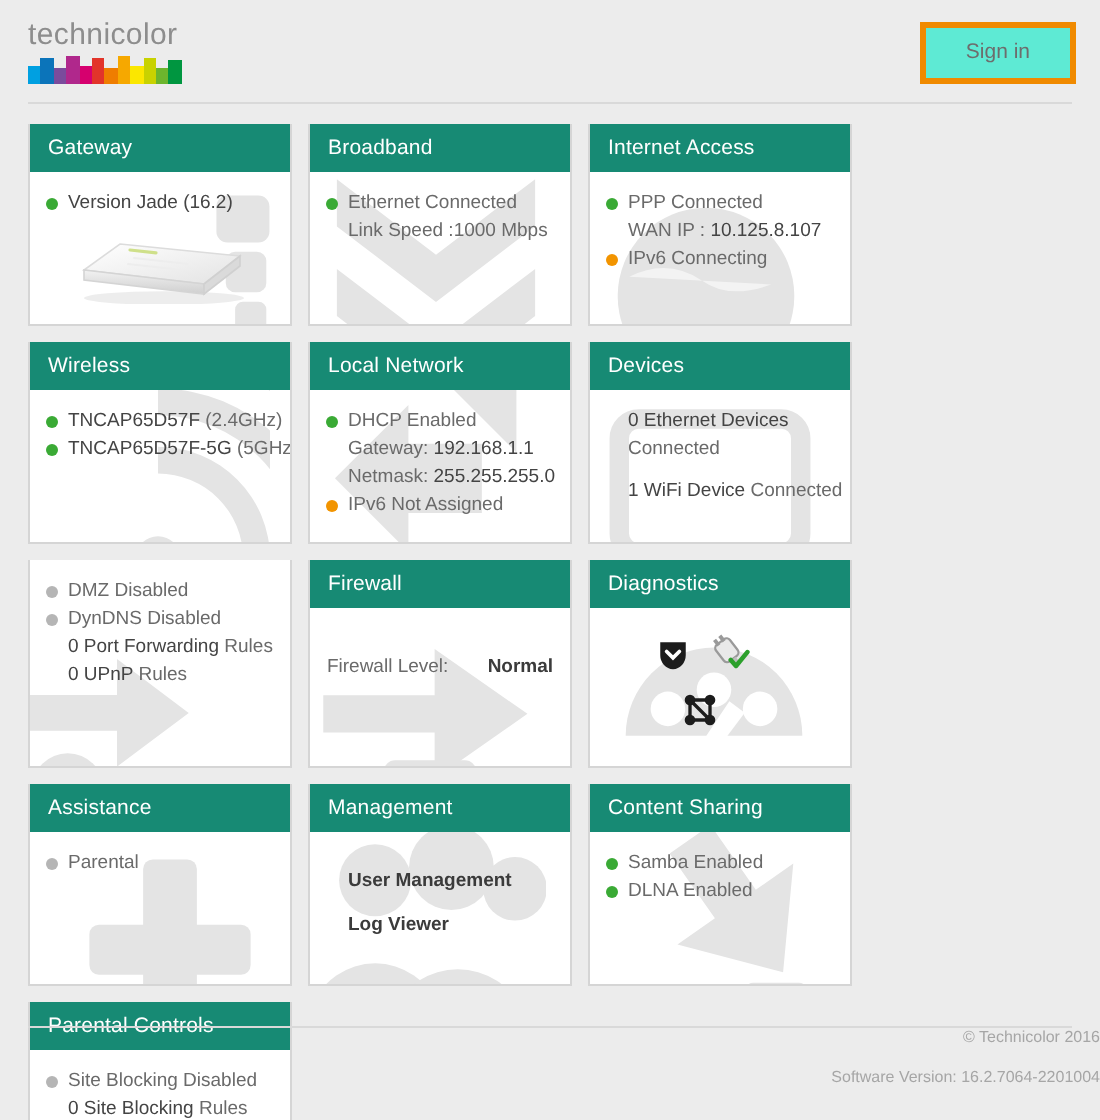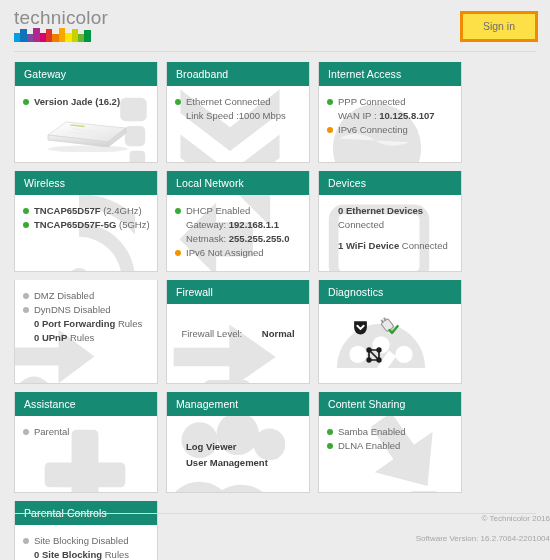--- a/index.html
+++ b/index.html
@@ -17,21 +17,21 @@
 
   
   .header {
     position: relative;
     height: 52px;
     background: #ececec;
     padding: 9px 14px 0 14px;
   }
   .logo-wrap { position: absolute; left: 14px; top: 10px; }
   .logo-word {
-    font-size: 19px;
+    font-size: 15px;
     color: #8d8d8d;
     letter-spacing: .2px;
     font-weight: 400;
     line-height: 15px;
   }
   .logo-bars {
     margin-top: 2px;
     width: 78px; height: 15px;
     position: relative;
   }
@@ -44,21 +44,21 @@
 
   .signin-ring {
     position: absolute;
     right: 12px; top: 11px;
     border: 3px solid #f08a00;
     background: #ffffff;
     padding: 0;
   }
   .signin-btn {
     display: block;
-    background: #fde047;
+    background: #5eead4;
     border: none;
     color: #6d6d6d;
     font-size: 10.5px;
     font-family: "Liberation Sans", sans-serif;
     padding: 6px 20px 7px 20px;
     cursor: pointer;
   }
 
   .header-rule {
     position: absolute;
@@ -70,21 +70,21 @@
   
   .grid {
     position: relative;
     padding: 10px 14px 0 14px;
     display: flex;
     flex-wrap: wrap;
     gap: 8px 8px;
     width: 550px;
   }
   .card {
-    width: 144px;
+    width: 132px;
     background: #ffffff;
     border: 1px solid #d5d5d5;
     border-top: none;
     display: flex;
     flex-direction: column;
     overflow: hidden;
     position: relative;
   }
   .card-hd {
     background: #178a74;
@@ -125,21 +125,21 @@
     margin-bottom: 1px;
     white-space: nowrap;
   }
   .row .dot {
     width: 6px; height: 6px;
     border-radius: 50%;
     flex: 0 0 6px;
     margin: 3.5px 5px 0 1px;
   }
   .row.nodot { padding-left: 12px; }
-  .row b { color: #444; font-weight: bold; }
+  .row b { color: #444; font-weight: normal; }
   .dot-green  { background: #3aaa35; }
   .dot-orange { background: #f29400; }
   .dot-gray   { background: #b5b5b5; }
 
   .link {
     font-size: 9.5px;
     color: #3b3b3b;
     font-weight: bold;
     line-height: 16px;
     cursor: pointer;
@@ -442,22 +442,22 @@
         <div class="card-bd">
           <svg class="wm" style="left:-2px;bottom:-16px;width:120px;height:106px;" viewBox="0 0 100 100" xmlns="http://www.w3.org/2000/svg">
             <circle cx="26" cy="36" r="17" fill="#e4e4e4"></circle>
             <circle cx="62" cy="30" r="20" fill="#e4e4e4"></circle>
             <circle cx="92" cy="40" r="15" fill="#e4e4e4"></circle>
             <path d="M-4 96 A32 32 0 0 1 56 96 Z" fill="#e4e4e4"></path>
             <path d="M34 98 A34 34 0 0 1 96 98 Z" fill="#e4e4e4"></path>
           </svg>
           <div class="rows">
             <div style="padding-top: 8px; padding-left: 12px;">
+              <div class="link">User Management</div>
               <div class="link" style="margin-top: 6px;">Log Viewer</div>
-              <div class="link">User Management</div>
             </div>
           </div>
         </div>
       </div>
       <div class="card card-h100">
         <div class="card-hd">Content Sharing</div>
         <div class="card-bd">
           <svg class="wm" style="right:-14px;bottom:-16px;width:104px;height:104px;" viewBox="0 0 100 100" xmlns="http://www.w3.org/2000/svg">
             <path d="M20 8 L44 8 L44 46 L66 46 L32 86 L-2 46 L20 46 Z" fill="#e4e4e4" transform="rotate(-35 32 47)"></path>
             <rect x="36" y="84" width="30" height="26" rx="4" fill="#e4e4e4"></rect>

